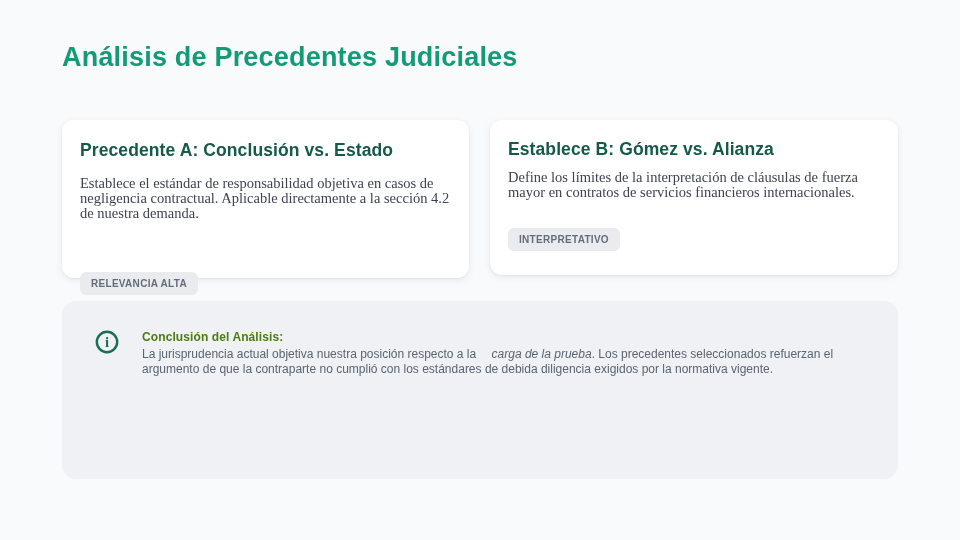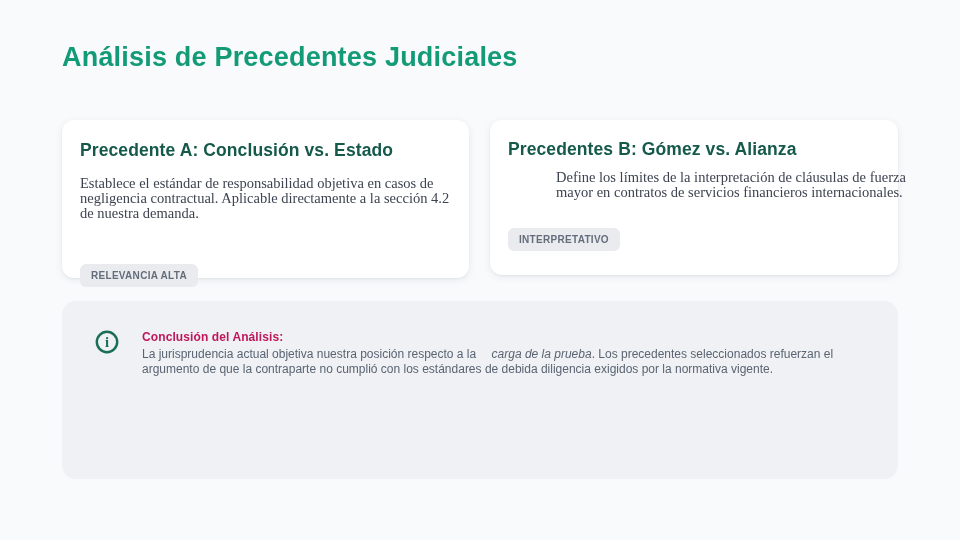--- a/index.html
+++ b/index.html
@@ -24,62 +24,62 @@
     font-size:17.5px;font-weight:700;color:#15594b;letter-spacing:.1px;
   }
   .card-a .card-title{top:20px;}
   .card-b .card-title{top:19px;}
   .card-desc{
     position:absolute;left:18px;width:372px;margin:0;
     font-family:"Liberation Serif",serif;
     font-size:14.5px;line-height:15.2px;color:#3d4350;
   }
   .card-a .card-desc{top:56px;}
-  .card-b .card-desc{top:50px;margin-left:48px;}
+  .card-b .card-desc{top:50px;}
   .badge{
     position:absolute;left:18px;display:inline-block;
     background:#e9ebee;border-radius:6px;
     font-size:10px;font-weight:700;letter-spacing:.3px;color:#636d7b;
     line-height:23px;padding:0 11px;white-space:nowrap;
   }
-  .card-a .badge{top:144px;}  
+  .card-a .badge{top:152px;}  
   .card-b .badge{top:108px;text-align:right;}
   .conclusion-panel{
     position:absolute;left:62px;top:301px;width:836px;height:178px;
     background:#eff1f4;border-radius:14px;
   }
   .info-icon{
     position:absolute;left:33px;top:29px;width:24px;height:24px;
   }
   .conclusion-content{
     position:absolute;left:80px;top:29px;width:722px;
   }
   .conclusion-heading{
-    margin:0;font-size:12px;font-weight:700;color:#be185d;letter-spacing:.1px;
+    margin:0;font-size:12px;font-weight:700;color:#4d7c0f;letter-spacing:.1px;
   }
   .conclusion-text{
     margin:3px 0 0 0;font-size:12px;line-height:15.4px;color:#5a6472;
   }
   .conclusion-text .em{font-style:italic;margin-left:12px;}
 </style>
 </head>
 <body>
 
 <div class="stage">
 
   <h1 class="page-title">Análisis de Precedentes Judiciales</h1>
 
   <section class="card card-a">
     <h2 class="card-title">Precedente A: Conclusión vs. Estado</h2>
     <p class="card-desc">Establece el estándar de responsabilidad objetiva en casos de negligencia contractual. Aplicable directamente a la sección 4.2 de nuestra demanda.</p>
     <span class="badge">RELEVANCIA ALTA</span>
   </section>
 
   <section class="card card-b">
-    <h2 class="card-title">Precedentes B: Gómez vs. Alianza</h2>
+    <h2 class="card-title">Establece B: Gómez vs. Alianza</h2>
     <p class="card-desc">Define los límites de la interpretación de cláusulas de fuerza mayor en contratos de servicios financieros internacionales.</p>
     <span class="badge">INTERPRETATIVO</span>
   </section>
 
   <section class="conclusion-panel">
     <span class="info-icon">
       <svg width="24" height="24" viewBox="0 0 24 24">
         <circle cx="12" cy="12" r="10.2" fill="none" stroke="#1a6e54" stroke-width="2.4"></circle>
         <text x="12" y="17" text-anchor="middle" font-family="Liberation Serif, serif" font-size="14.5" font-weight="bold" fill="#1a6e54">i</text>
       </svg>

